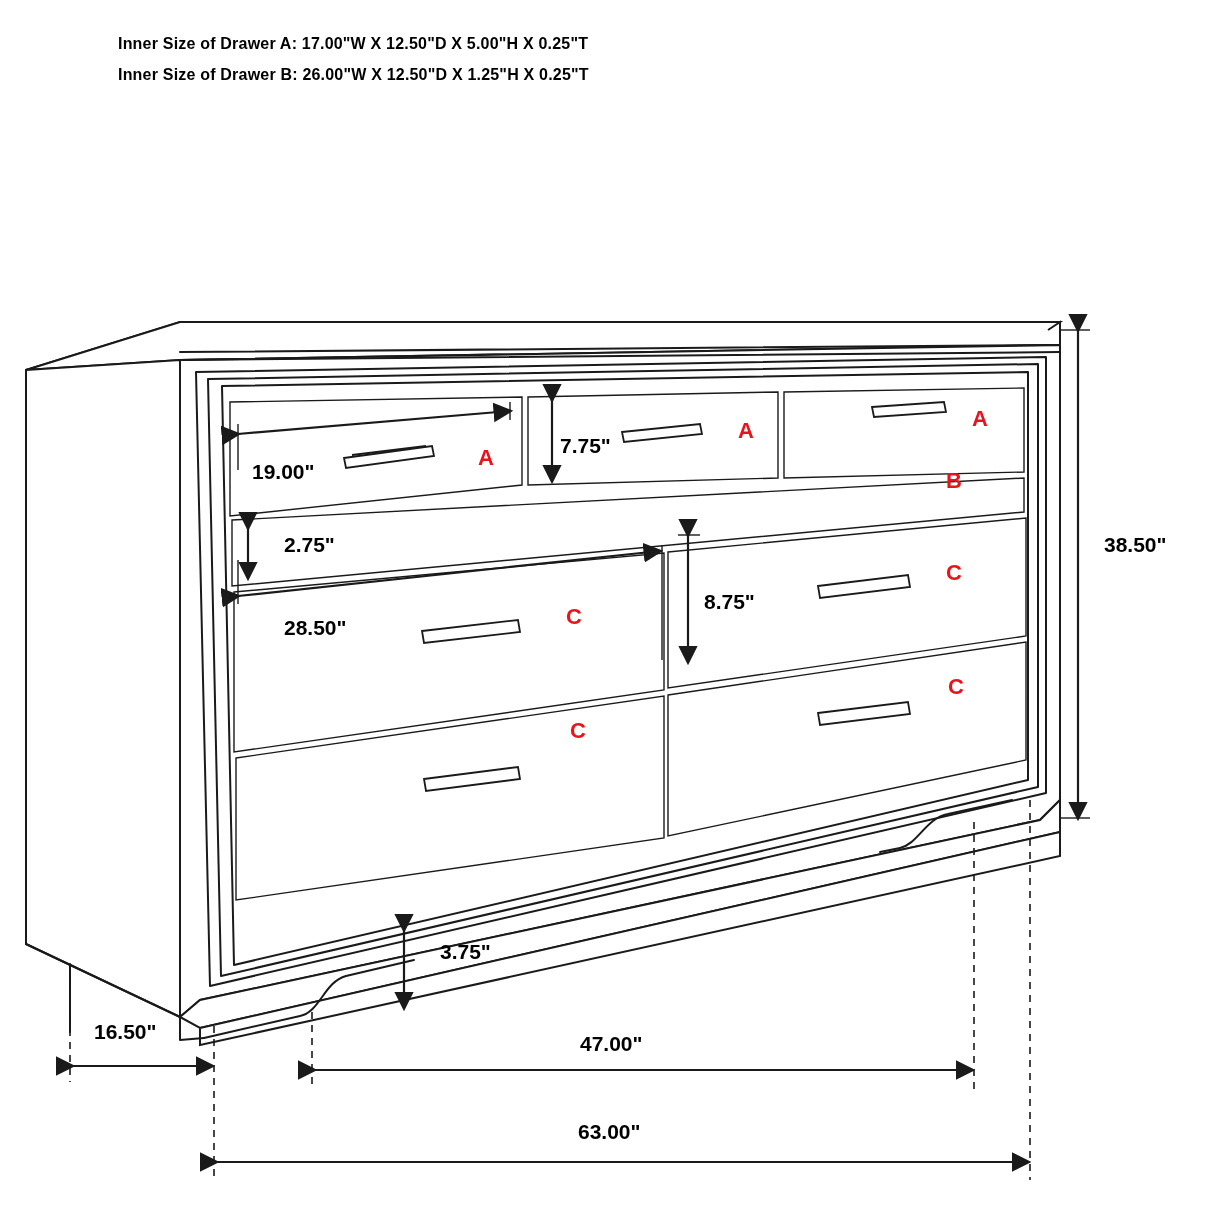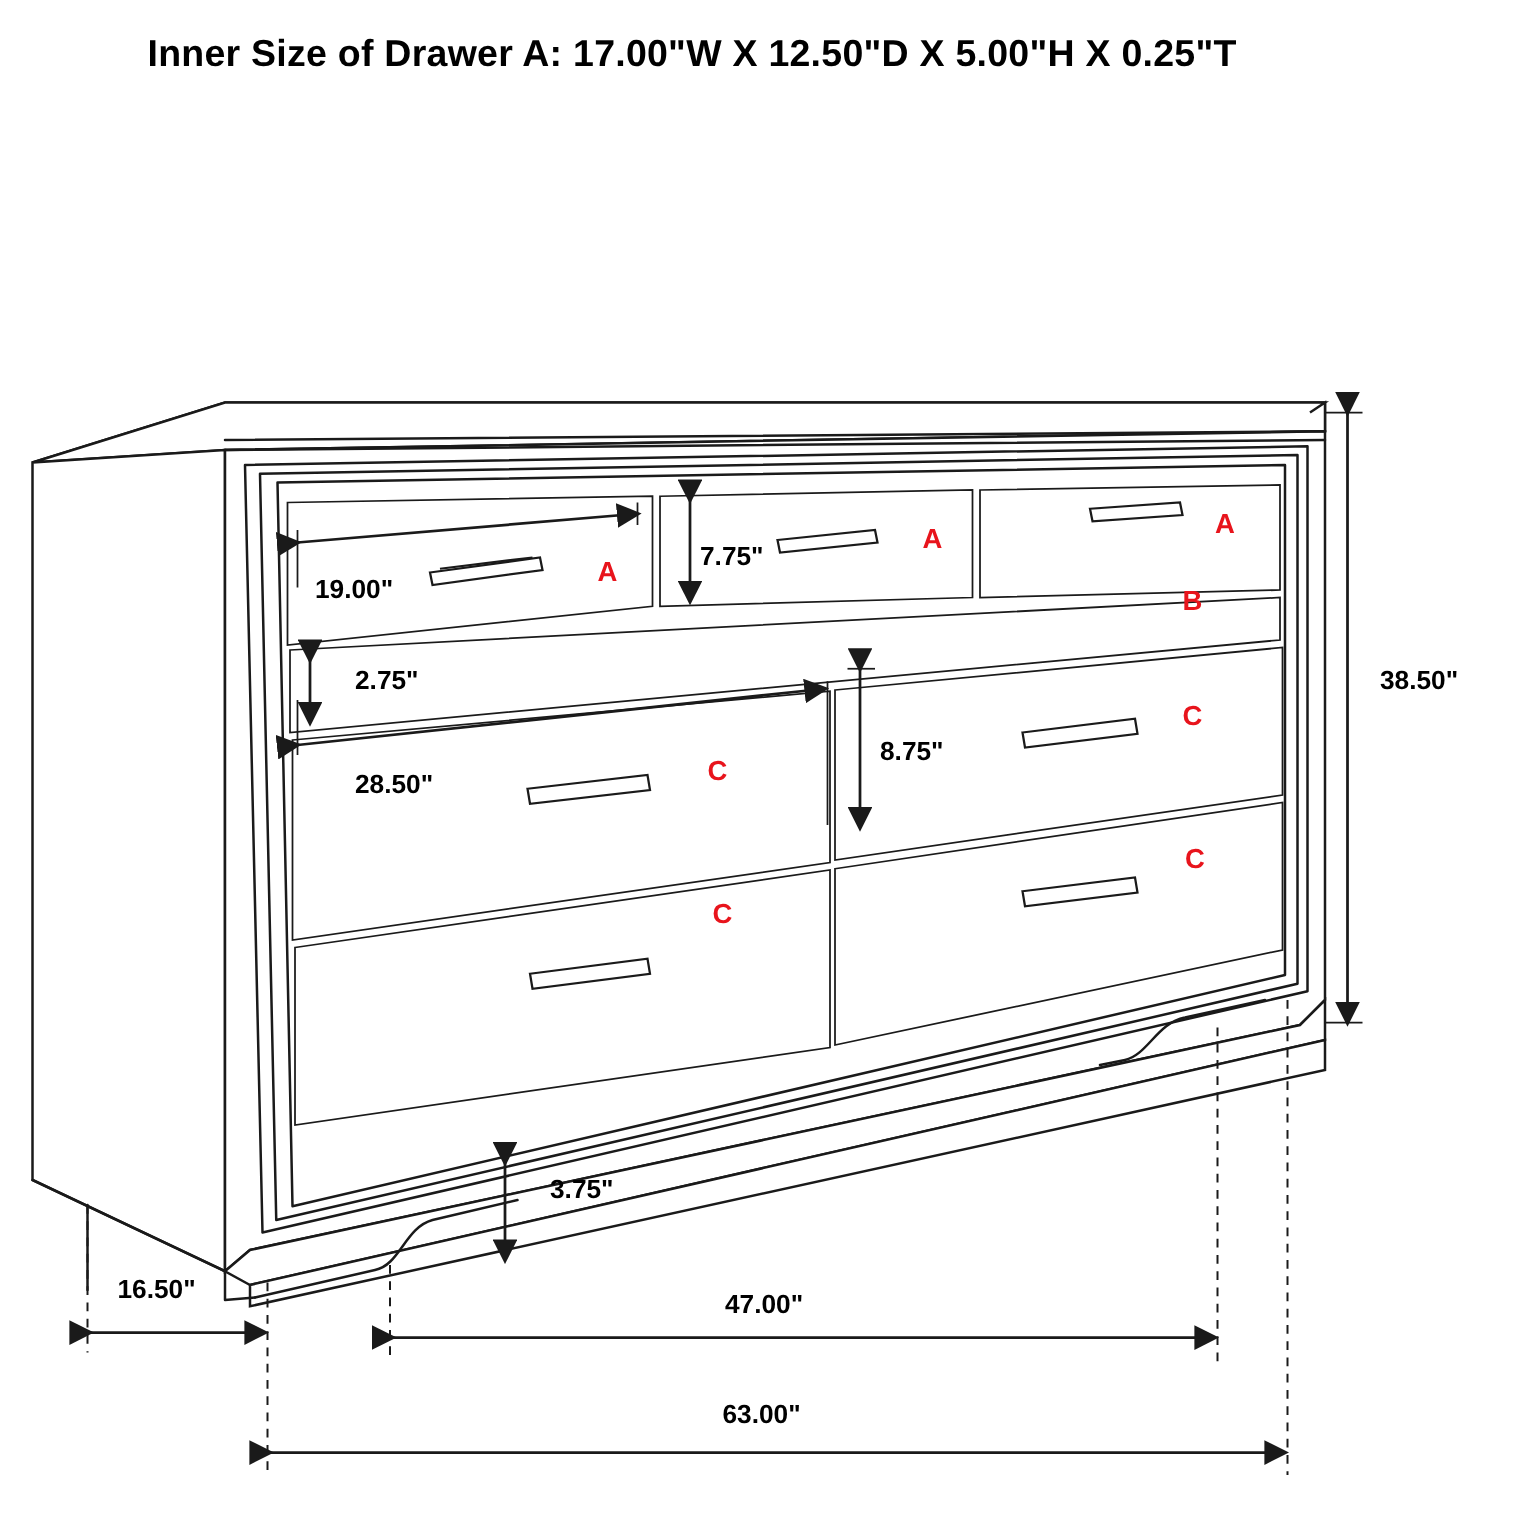--- a/index.html
+++ b/index.html
@@ -1,37 +1,38 @@
 <!DOCTYPE html>
 <html><head>
 <meta charset="utf-8">
 <style>
   html,body{margin:0;padding:0;background:#ffffff;}
   body{width:1214px;height:1214px;font-family:"Liberation Sans",sans-serif;position:relative;overflow:hidden;}
   #stage{position:absolute;left:0;top:0;width:1214px;height:1214px;}
   .spec-block{position:absolute;left:118px;top:28px;width:1050px;}
-  .spec-line{font-size:30px;font-weight:bold;color:#000;line-height:31px;letter-spacing:.2px;white-space:nowrap;}
+  .spec-line{font-size:16px;font-weight:bold;color:#000;line-height:31px;letter-spacing:.2px;white-space:nowrap;}
   .dim{position:absolute;font-size:21px;font-weight:bold;color:#000;white-space:nowrap;}
   .lbl-red{position:absolute;font-size:22px;font-weight:bold;color:#e8141c;white-space:nowrap;}
   svg{position:absolute;left:0;top:0;}
   .stroke{fill:none;stroke:#1a1a1a;stroke-width:2;stroke-linejoin:round;stroke-linecap:round;}
   .stroke-thin{fill:none;stroke:#1a1a1a;stroke-width:1.4;}
   .fillw{fill:#ffffff;stroke:#1a1a1a;stroke-width:2;}
   .fillw-thin{fill:#ffffff;stroke:#1a1a1a;stroke-width:1.4;}
   .dash{fill:none;stroke:#1a1a1a;stroke-width:1.6;stroke-dasharray:7 6;}
   .arrow{fill:none;stroke:#1a1a1a;stroke-width:2.2;}
   .handle{fill:#ffffff;stroke:#1a1a1a;stroke-width:1.8;}
 </style>
 </head>
 <body>
 
 <div id="stage">
 
   <div class="spec-block">
     <div class="spec-line">Inner Size of Drawer A: 17.00"W X 12.50"D X 5.00"H X 0.25"T</div>
+    <div class="spec-line">Inner Size of Drawer B: 26.00"W X 12.50"D X 1.25"H X 0.25"T</div>
   </div>
 
   <svg width="1214" height="1214" viewBox="0 0 1214 1214">
 
     <defs>
       <marker id="ah" viewBox="0 0 12 12" refX="10" refY="6" markerWidth="9" markerHeight="9" orient="auto">
         <path d="M0,0 L12,6 L0,12 z" fill="#1a1a1a"></path>
       </marker>
       <marker id="ahs" viewBox="0 0 12 12" refX="10" refY="6" markerWidth="7" markerHeight="7" orient="auto">
         <path d="M0,0 L12,6 L0,12 z" fill="#1a1a1a"></path>

